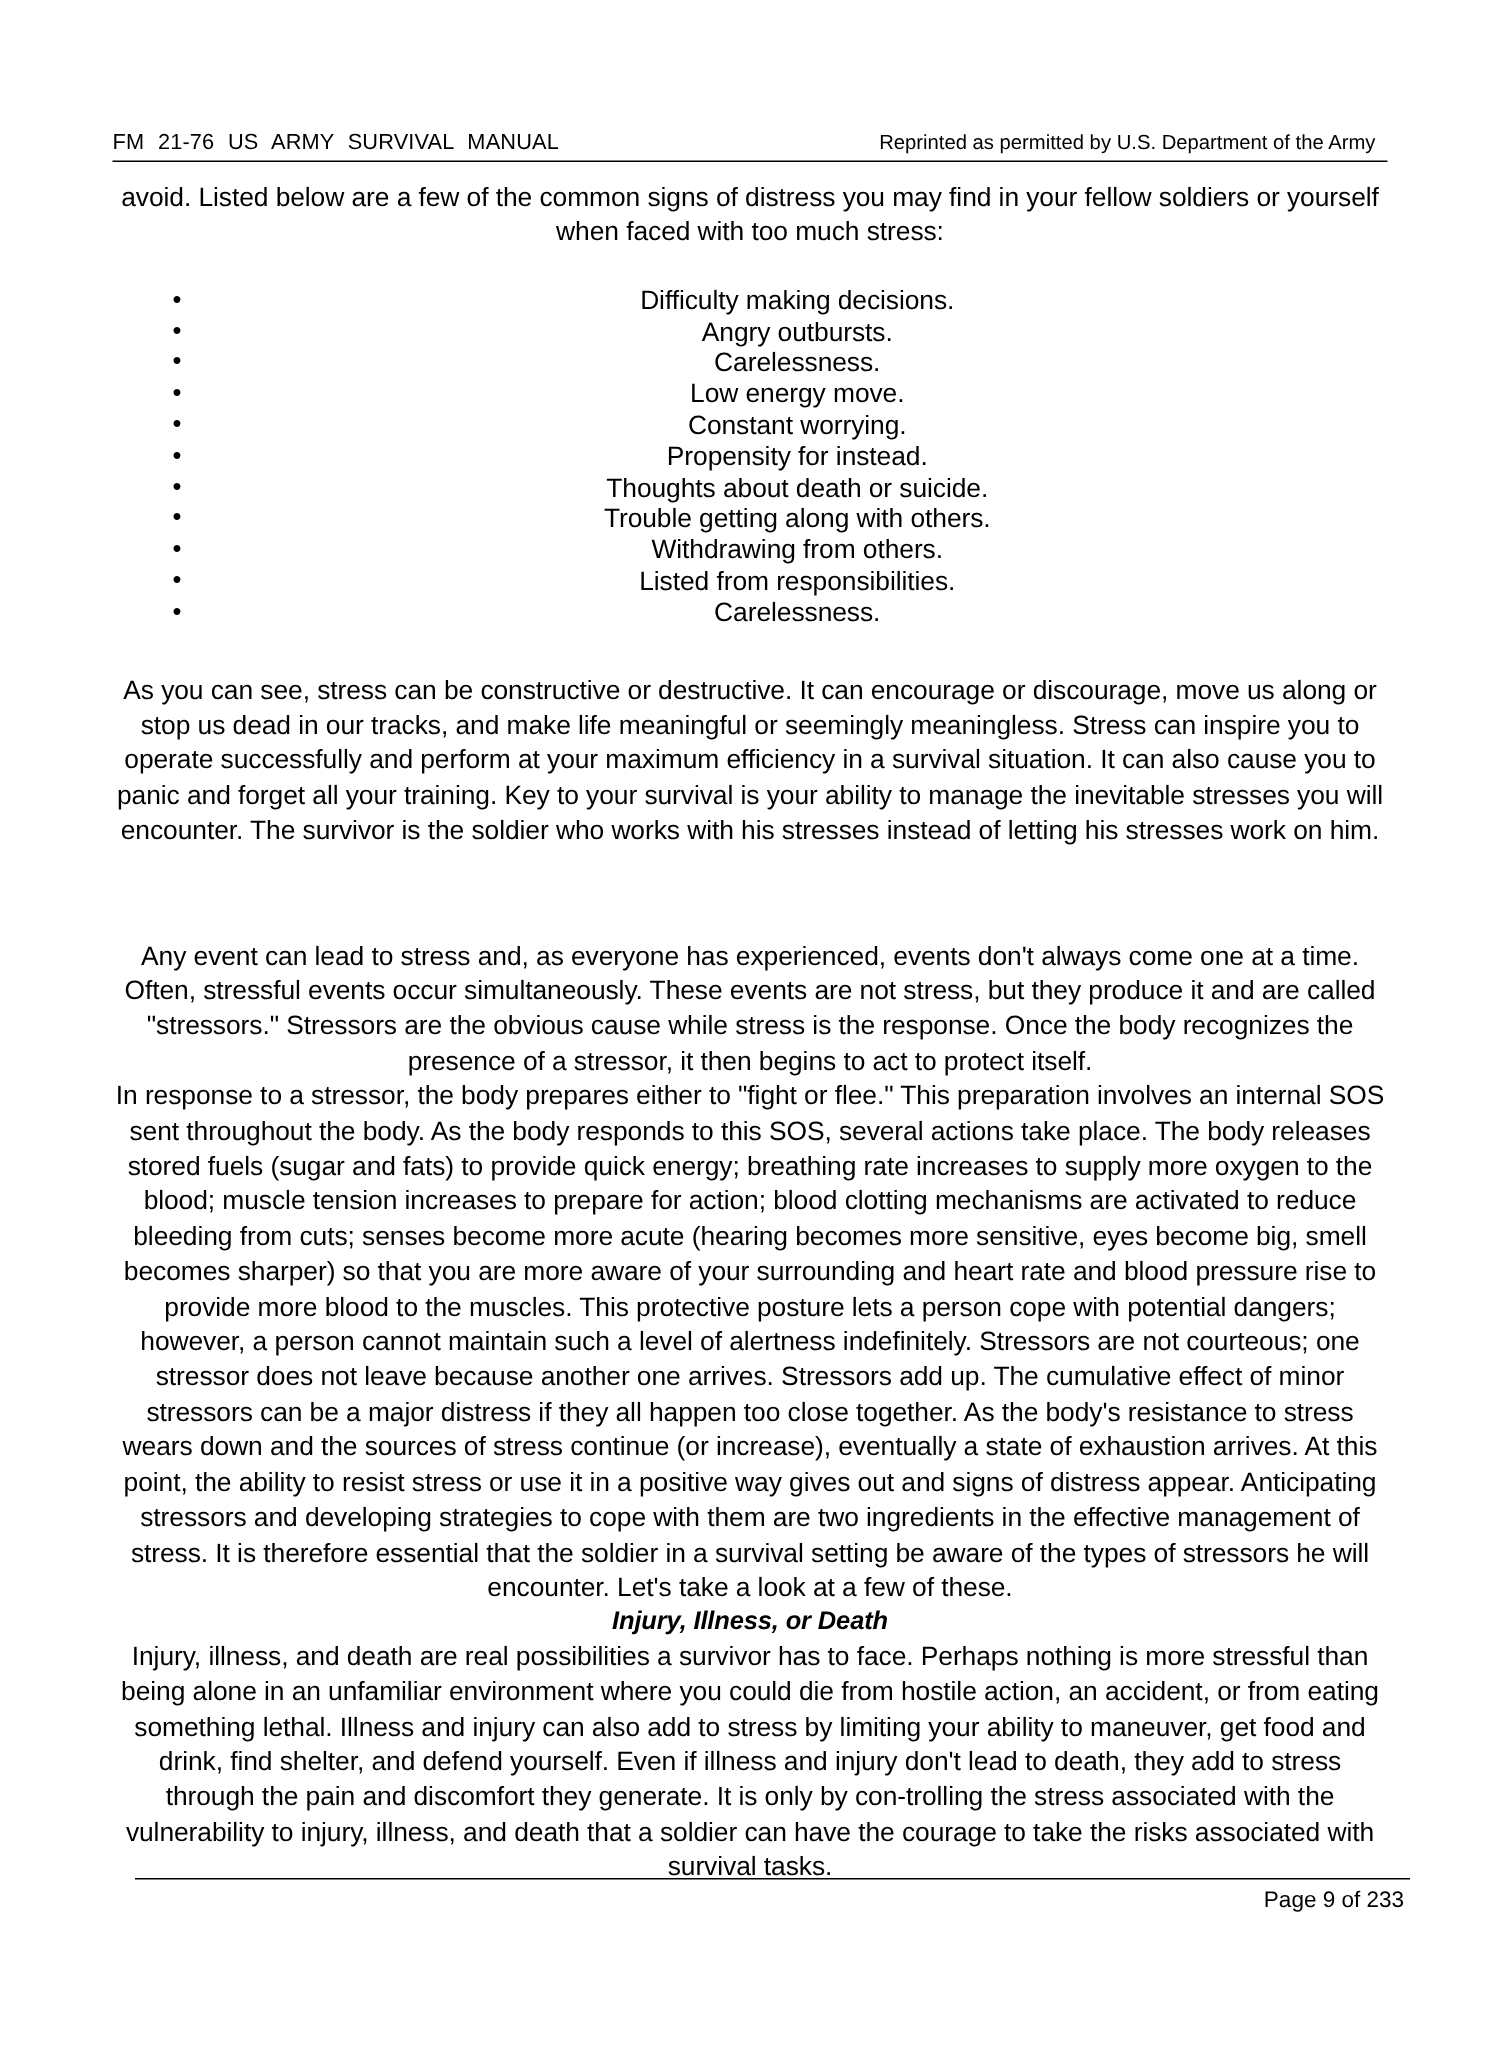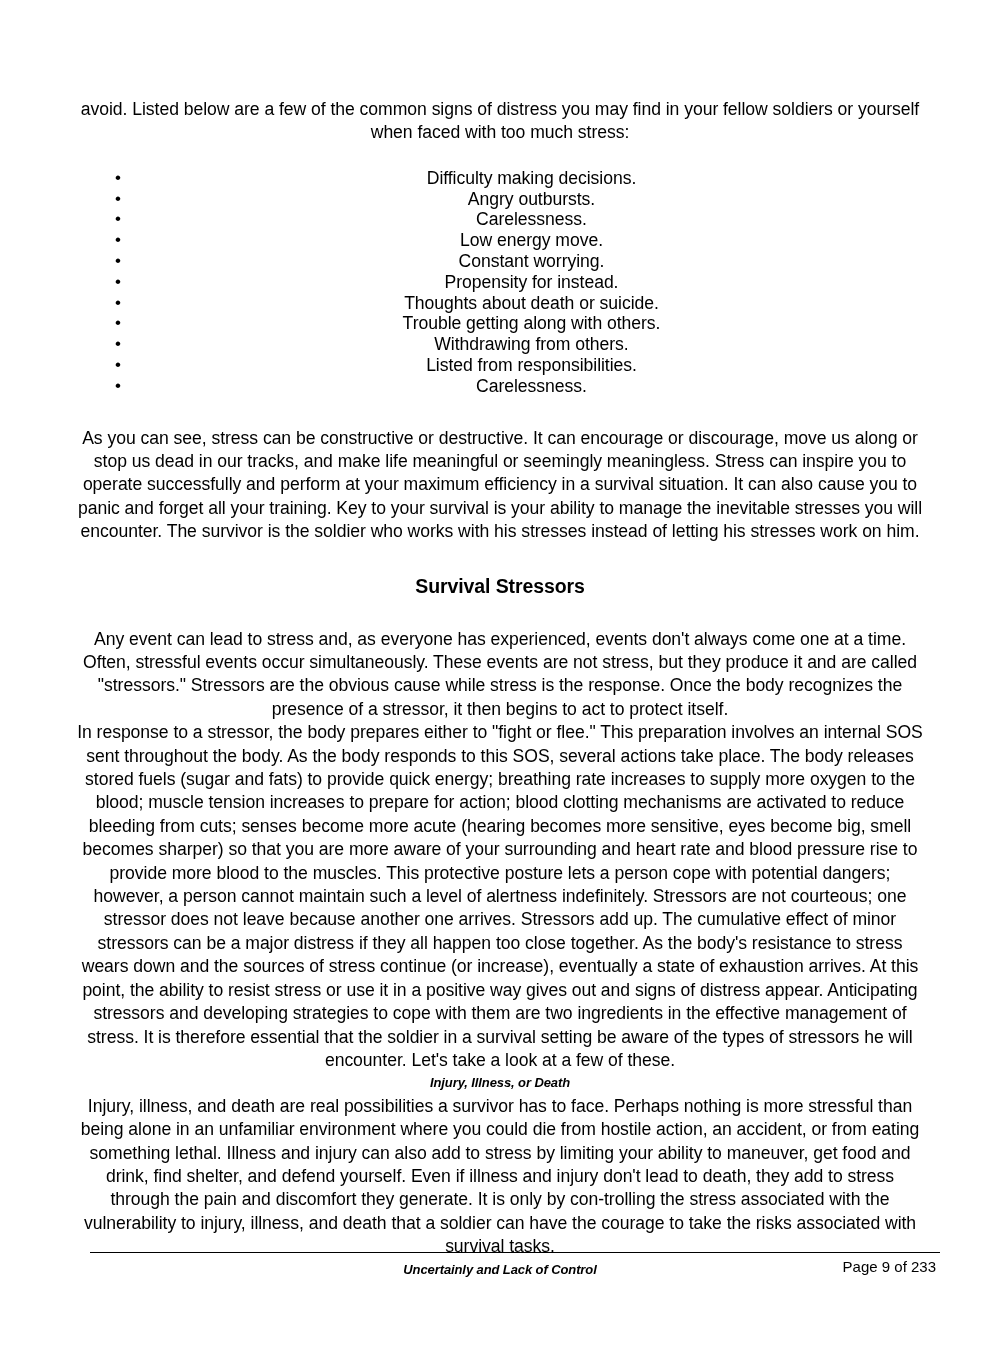--- a/index.html
+++ b/index.html
@@ -87,21 +87,21 @@
   
   h2.section-heading {
     margin: 0;
     font-size: 19.5px;
     line-height: 24px;
     font-weight: bold;
     letter-spacing: -0.1px;
   }
   h3.sub-heading {
     margin: 0;
-    font-size: 13px;
+    font-size: 17px;
     line-height: 22.5px;
     font-weight: bold;
     font-style: italic;
     letter-spacing: -0.1px;
   }
 
   
   .page-footer {
     position: absolute;
     left: 90px;
@@ -117,20 +117,24 @@
     padding-right: 4px;
   }
 </style>
 </head>
 <body>
 
 <div class="page">
 
   <div class="content">
 
+    <div class="page-header">
+      <span class="hdr-left">FM 21-76   US  ARMY  SURVIVAL  MANUAL</span>
+      <span class="hdr-right">Reprinted as permitted by U.S. Department of the Army</span>
+    </div>
 
     <div class="body-text">
 
       <div class="gap-sm"></div>
 
       <p class="para">avoid. Listed below are a few of the common signs of distress you may find in your fellow soldiers or yourself when faced with too much stress:</p>
 
       <div class="gap-md"></div>
 
       <ul class="signs-list">
@@ -179,33 +183,31 @@
           <span>Carelessness.</span>
         </li>
       </ul>
 
       <div class="gap-lg"></div>
 
       <p class="para">As you can see, stress can be constructive or destructive. It can encourage or discourage, move us along or stop us dead in our tracks, and make life meaningful or seemingly meaningless. Stress can inspire you to operate successfully and perform at your maximum efficiency in a survival situation. It can also cause you to panic and forget all your training. Key to your survival is your ability to manage the inevitable stresses you will encounter. The survivor is the soldier who works with his stresses instead of letting his stresses work on him.</p>
 
       <div class="gap-lg"></div>
 
-      <h2 class="section-heading">Survival Stressors</h2>
 
       <div class="gap-lg"></div>
 
       <p class="para">Any event can lead to stress and, as everyone has experienced, events don't always come one at a time. Often, stressful events occur simultaneously. These events are not stress, but they produce it and are called "stressors." Stressors are the obvious cause while stress is the response. Once the body recognizes the presence of a stressor, it then begins to act to protect itself.</p>
 
       <p class="para">In response to a stressor, the body prepares either to "fight or flee." This preparation involves an internal SOS sent throughout the body. As the body responds to this SOS, several actions take place. The body releases stored fuels (sugar and fats) to provide quick energy; breathing rate increases to supply more oxygen to the blood; muscle tension increases to prepare for action; blood clotting mechanisms are activated to reduce bleeding from cuts; senses become more acute (hearing becomes more sensitive, eyes become big, smell becomes sharper) so that you are more aware of your surrounding and heart rate and blood pressure rise to provide more blood to the muscles. This protective posture lets a person cope with potential dangers; however, a person cannot maintain such a level of alertness indefinitely. Stressors are not courteous; one stressor does not leave because another one arrives. Stressors add up. The cumulative effect of minor stressors can be a major distress if they all happen too close together. As the body's resistance to stress wears down and the sources of stress continue (or increase), eventually a state of exhaustion arrives. At this point, the ability to resist stress or use it in a positive way gives out and signs of distress appear. Anticipating stressors and developing strategies to cope with them are two ingredients in the effective management of stress. It is therefore essential that the soldier in a survival setting be aware of the types of stressors he will encounter. Let's take a look at a few of these.</p>
 
       <h3 class="sub-heading">Injury, Illness, or Death</h3>
 
       <p class="para">Injury, illness, and death are real possibilities a survivor has to face. Perhaps nothing is more stressful than being alone in an unfamiliar environment where you could die from hostile action, an accident, or from eating something lethal. Illness and injury can also add to stress by limiting your ability to maneuver, get food and drink, find shelter, and defend yourself. Even if illness and injury don't lead to death, they add to stress through the pain and discomfort they generate. It is only by con-trolling the stress associated with the vulnerability to injury, illness, and death that a soldier can have the courage to take the risks associated with survival tasks.</p>
 
-      <h3 class="sub-heading">Uncertainly and Lack of Control</h3>
 
 
     </div>
   </div>
 
   <div class="page-footer">
     <div class="footer-text">Page 9 of 233</div>
   </div>
 
 </div>

